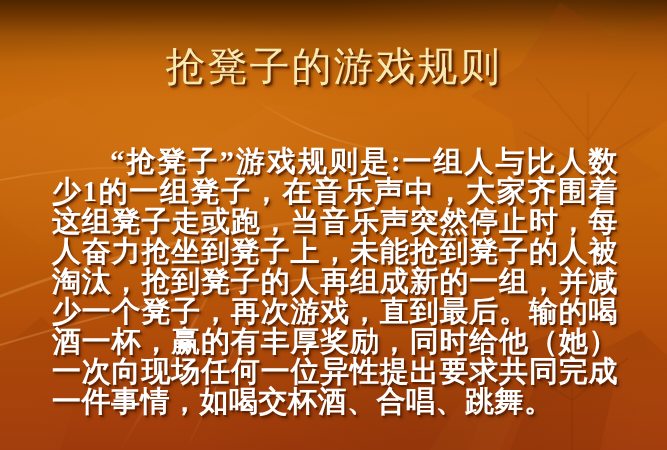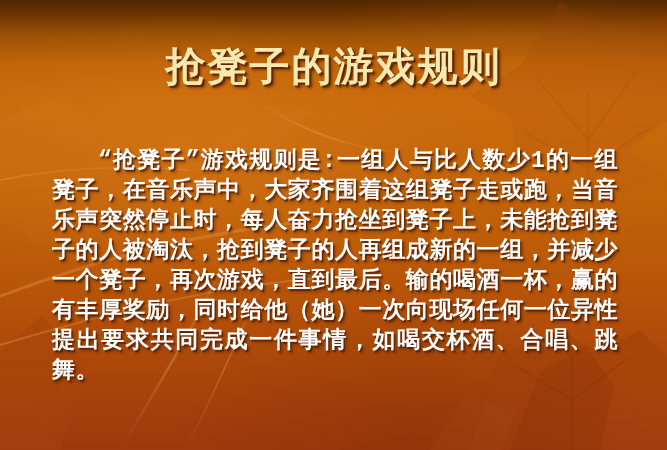--- a/index.html
+++ b/index.html
@@ -61,41 +61,41 @@
     left: 0;
     top: 44px;
     width: 667px;
     text-align: center;
   }
   .slide-title {
     display: inline-block;
     margin: 0;
     font-family: "DejaVu Serif", "Liberation Serif", serif;
     font-size: 40px;
-    font-weight: 700;
+    font-weight: 400;
     line-height: 1.1;
     letter-spacing: 2px;
     color: #f8e9b0;
     text-shadow:
       2px 2px 0 rgba(90,32,0,0.75),
       3px 3px 3px rgba(60,20,0,0.55);
     white-space: nowrap;
   }
 
   
   .body-area {
     position: absolute;
     left: 52px;
     top: 146px;
     width: 566px;
   }
   .body-text {
     margin: 0;
-    font-family: Liberation Mono, monospace;
-    font-size: 23px;
+    font-family: Liberation Serif, serif;
+    font-size: 29px;
     font-weight: 700;
     line-height: 30px;
     color: #ffffff;
     text-align: justify;
     text-justify: inter-character;
     text-indent: 2em;
     letter-spacing: 0.5px;
     text-shadow:
       1.5px 1.5px 0 rgba(86,30,0,0.70),
       2.5px 2.5px 3px rgba(60,20,0,0.45);

